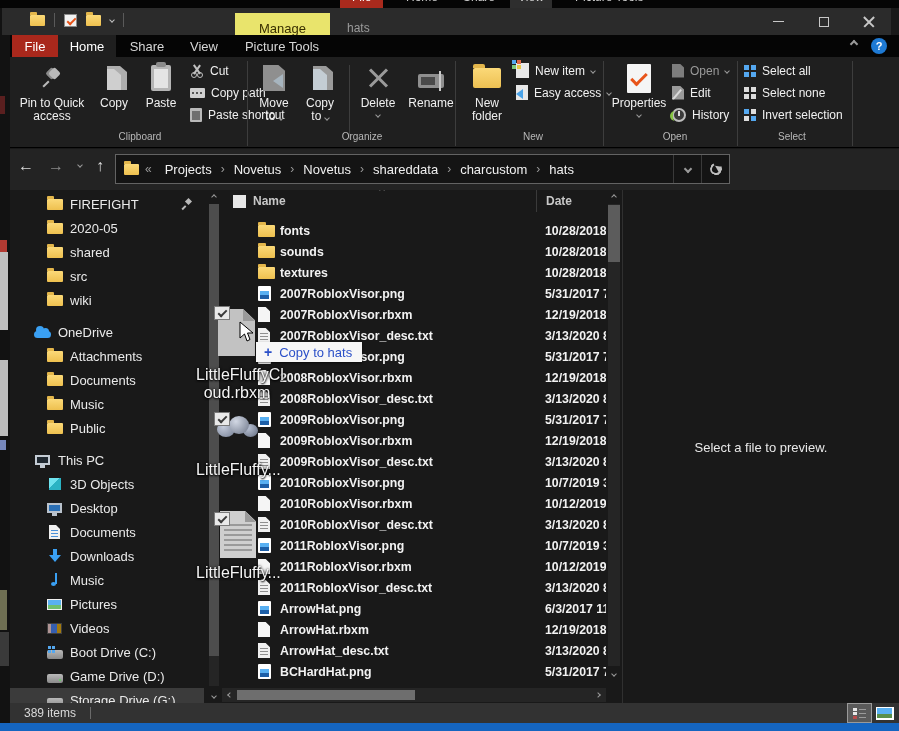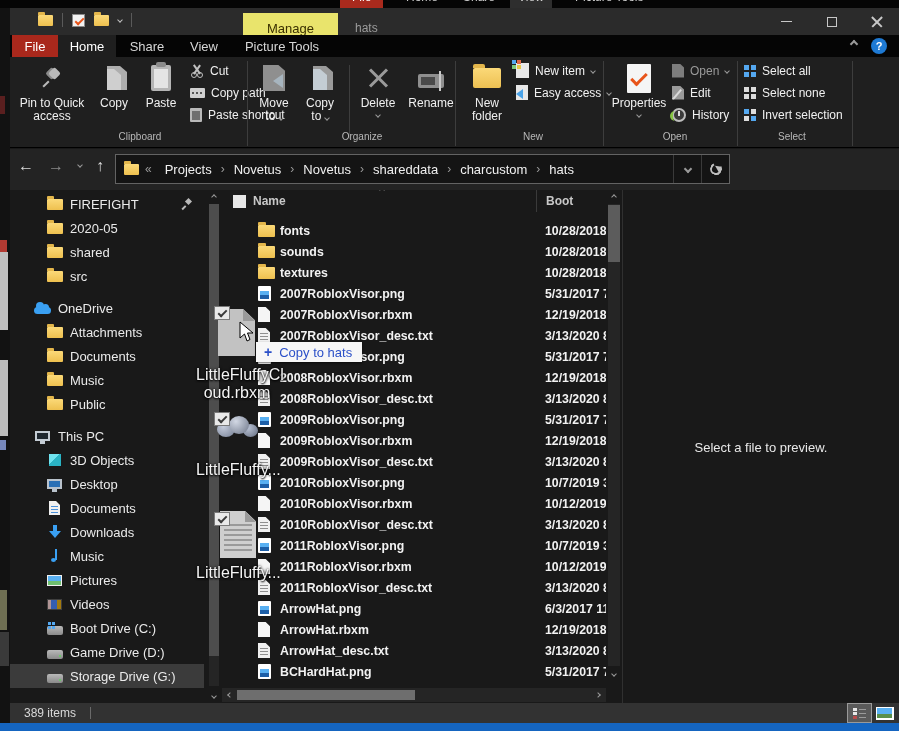--- a/index.html
+++ b/index.html
@@ -13,21 +13,21 @@
   .frag{position:absolute;top:0;height:8px;overflow:hidden;}
   .frag>span{display:block;margin-top:-10px;font-size:12px;color:#cfcfcf;padding:0 8px;}
   .frag.red>span{background:#a92a1d;color:#fff;padding:0 12px;height:18px;}
   .frag.boxed>span{background:#2e2e2e;height:18px;}
 
   
   .left-strip{left:0;top:8px;width:10px;height:715px;background:#121212;}
   .lfrag{position:absolute;left:0;}
 
   
-  .titlebar{left:10px;top:8px;width:889px;height:27px;background:#2b2b2b;padding-left:24px;}
+  .titlebar{left:2px;top:8px;width:889px;height:27px;background:#2b2b2b;padding-left:24px;}
   .qat{position:absolute;left:28px;top:5px;display:flex;align-items:center;gap:9px;}
   .qat-sep{width:1px;height:14px;background:#5a5a5a;}
   .ic-folder-sm{position:relative;width:15px;height:11px;background:linear-gradient(#fbd978,#eec04f);border-radius:1px;}
   .ic-folder-sm::before{content:"";position:absolute;top:-3px;left:0;width:7px;height:3px;background:#e3b64b;border-radius:1px 1px 0 0;}
   .qat-check{position:relative;width:13px;height:13px;background:#f2f2f2;border:1px solid #8a8a8a;}
   .qat-check::after{content:"";position:absolute;left:2px;top:3px;width:7px;height:3px;border-left:2px solid #e8541a;border-bottom:2px solid #e8541a;transform:rotate(-45deg);}
   .chev{display:inline-block;width:6px;height:6px;border-right:2px solid #9a9a9a;border-bottom:2px solid #9a9a9a;}
   .chev.down{transform:rotate(45deg);}
   .chev.up{transform:rotate(-135deg);}
   .chev.left{transform:rotate(135deg);}
@@ -529,20 +529,27 @@
           <span>shared</span>
 
         </div>
         <div class="side-row" style="padding-left: 36px;">
           <span class="sicon">
             <i class="ic-folder"></i>
           </span>
           <span>src</span>
 
         </div>
+        <div class="side-row" style="padding-left: 36px;">
+          <span class="sicon">
+            <i class="ic-folder"></i>
+          </span>
+          <span>wiki</span>
+
+        </div>
         <div class="side-row gap" style="padding-left: 24px;">
           <span class="sicon">
             <i class="ic-cloud"></i>
           </span>
           <span>OneDrive</span>
 
         </div>
         <div class="side-row" style="padding-left: 36px;">
           <span class="sicon">
             <i class="ic-folder"></i>
@@ -659,21 +666,21 @@
           <span class="chev down sm"></span>
         </div>
     </div>
 
     <div class="filelist">
       <div class="flhead">
         <span class="hchk"></span>
         <span class="hname">Name</span>
         <span class="sort-caret chev up sm"></span>
         <span class="hdiv"></span>
-        <span class="hdate">Boot</span>
+        <span class="hdate">Date</span>
       </div>
       <div class="flrows">
 
       <div class="flrow">
             <span class="ficon">
               <i class="fi-folder"></i>
             </span>
             <span class="fname">fonts</span>
             <span class="fdate">10/28/2018</span>
           </div>

